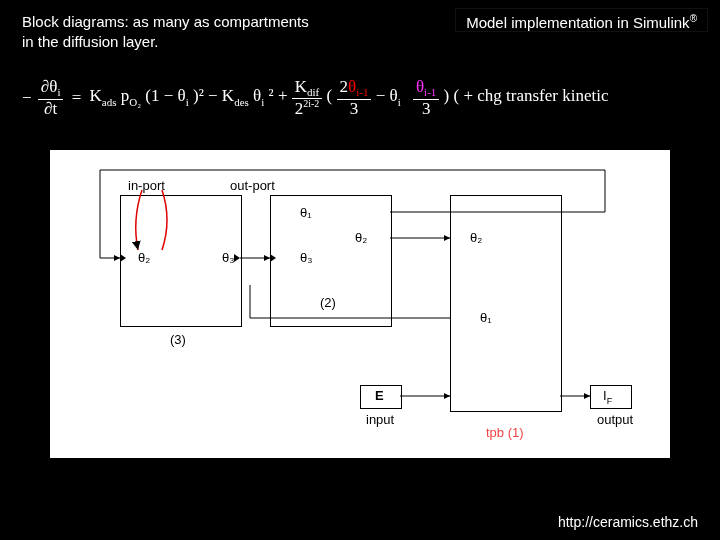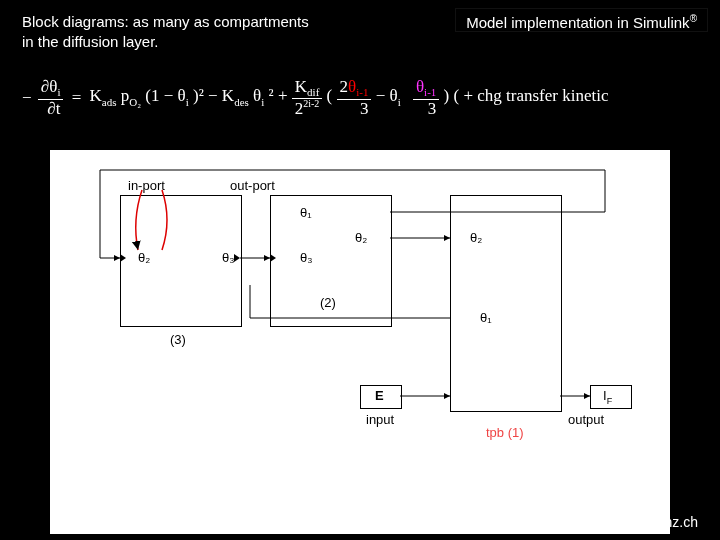--- a/index.html
+++ b/index.html
@@ -1,28 +1,28 @@
 <!DOCTYPE html>
 <html><head>
 <meta charset="utf-8">
 <style>
   html,body{margin:0;padding:0;width:720px;height:540px;background:#000;font-family:Arial,Helvetica,sans-serif;overflow:hidden}
   .slide{position:relative;width:720px;height:540px;color:#fff}
   .desc{position:absolute;left:22px;top:12px;width:300px;font-size:15px;line-height:1.35}
   .title-bar{position:absolute;right:12px;top:8px;background:#000;border:1px solid #111;padding:4px 10px 0 10px;font-size:15px}
   .title-bar sup{font-size:10px}
   .eq{position:absolute;left:22px;top:78px;width:676px;height:48px;color:#fff;font-family:'Times New Roman',serif;font-size:17px}
-  .eq .frac{display:inline-block;vertical-align:middle;text-align:right;line-height:1}
+  .eq .frac{display:inline-block;vertical-align:middle;text-align:center;line-height:1}
   .eq .frac .num{display:block;border-bottom:1px solid #fff;padding:0 3px}
   .eq .frac .den{display:block;padding:0 3px}
   .eq .red{color:#ff0000}
   .eq .mag{color:#ff33ff}
   .eq .sub{font-size:11px;vertical-align:sub}
   .eq .sup{font-size:10px;vertical-align:super}
-  .panel{position:absolute;left:50px;top:150px;width:620px;height:384px;background:#fff;color:#000}
+  .panel{position:absolute;left:50px;top:150px;width:620px;height:308px;background:#fff;color:#000}
   .box{position:absolute;border:1px solid #000;background:#fff}
   .lbl{position:absolute;font-size:13px;color:#000;font-family:Arial,sans-serif}
   .lbl .sub{font-size:9px;vertical-align:sub}
   .redtxt{color:#ef4444}
   .foot-l{position:absolute;left:22px;bottom:10px;font-size:14px}
   .foot-r{position:absolute;right:22px;bottom:10px;font-size:14px}
   svg{position:absolute;left:0;top:0}
 </style>
 </head>
 <body>
@@ -93,21 +93,21 @@
     <div class="lbl" style="left:430px;top:160px">θ₁</div>
 
     <div class="lbl" style="left:270px;top:145px">(2)</div>
     <div class="lbl" style="left:120px;top:182px">(3)</div>
 
     <div class="lbl" style="left:325px;top:238px;font-weight:bold">E</div>
     <div class="lbl" style="left:553px;top:238px;font-weight:normal">
       <span>I</span><span class="sub">F</span>
     </div>
     <div class="lbl" style="left:316px;top:262px">input</div>
-    <div class="lbl" style="left:518px;top:262px">output</div>
+    <div class="lbl" style="left:547px;top:262px">output</div>
     <div class="lbl redtxt" style="left:436px;top:275px">tpb (1)</div>
 
     <svg width="620" height="330">
       <defs>
         <marker id="arr" markerWidth="8" markerHeight="8" refX="6" refY="3" orient="auto">
           <path d="M0,0 L6,3 L0,6 Z" fill="#000"></path>
         </marker>
       </defs>
 
       <path d="M 340 62 L 555 62 L 555 20 L 50 20 L 50 108 L 70 108" fill="none" stroke="#000" stroke-width="1" marker-end="url(#arr)"></path>

